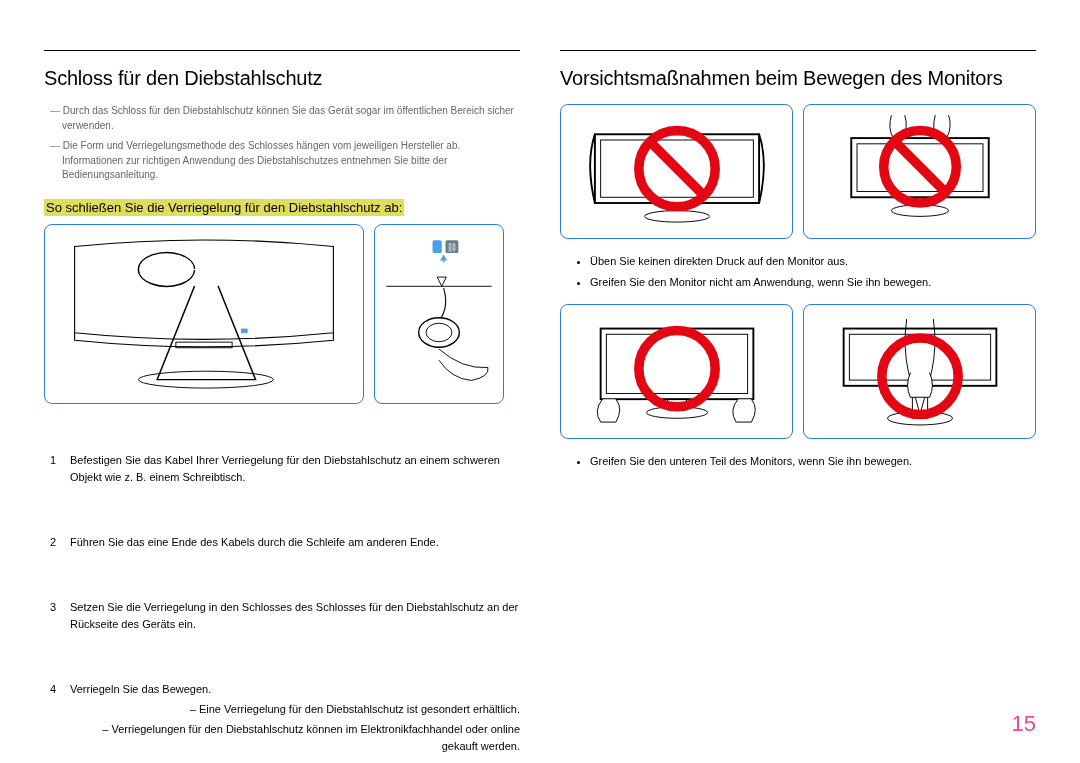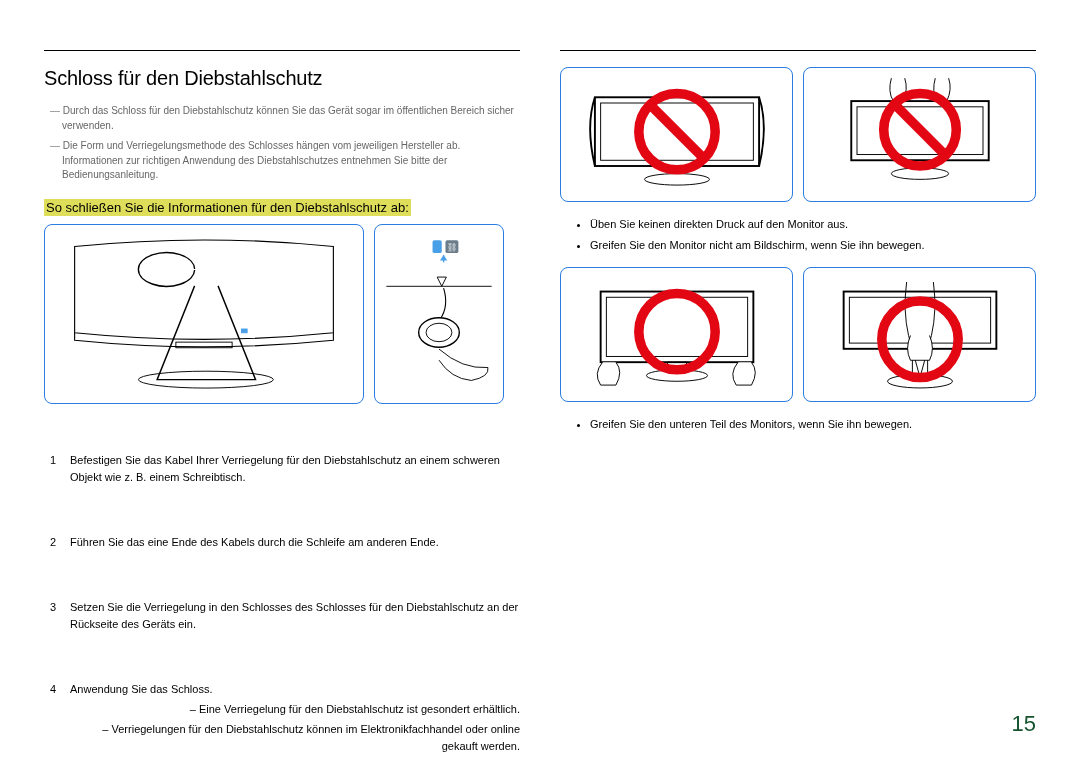--- a/index.html
+++ b/index.html
@@ -105,34 +105,34 @@
     padding-left: 30px;
     margin: 6px 0 14px 0;
   }
   ul.bullets li { margin-bottom: 4px; }
   .page-num {
     position: absolute;
     right: 44px;
     bottom: 26px;
     font-size: 22px;
     font-weight: 400;
-    color: #14532d;
+    color: #ec4899;
   }
   svg { display:block; }
 </style>
 </head>
 <body>
 
 <div class="page">
   <div class="col">
     <hr class="hr-top">
     <h2>Schloss für den Diebstahlschutz</h2>
     <p class="dash-note">Durch das Schloss für den Diebstahlschutz können Sie das Gerät sogar im öffentlichen Bereich sicher verwenden.</p>
     <p class="dash-note">Die Form und Verriegelungsmethode des Schlosses hängen vom jeweiligen Hersteller ab. Informationen zur richtigen Anwendung des Diebstahlschutzes entnehmen Sie bitte der Bedienungsanleitung.</p>
-    <span class="highlight">So schließen Sie die Informationen für den Diebstahlschutz ab:</span>
+    <span class="highlight">So schließen Sie die Verriegelung für den Diebstahlschutz ab:</span>
 
     <div class="illu-row">
       <div class="illu-box illu-a">
         <svg viewBox="0 0 320 180" width="300" height="170">
           <path d="M22 18 Q160 4 298 18 L298 110 Q160 124 22 110 Z" fill="none" stroke="#000" stroke-width="1.2"></path>
           <path d="M22 110 L22 118 Q160 132 298 118 L298 110" fill="none" stroke="#000" stroke-width="1.2"></path>
           <rect x="130" y="120" width="60" height="6" fill="none" stroke="#000"></rect>
           <path d="M150 42 A30 18 0 1 0 150 43" fill="none" stroke="#000" stroke-width="1.5"></path>
           <path d="M150 60 L110 160 L215 160 L175 60" fill="none" stroke="#000" stroke-width="1.5"></path>
           <ellipse cx="162" cy="160" rx="72" ry="9" fill="none" stroke="#000"></ellipse>
@@ -154,29 +154,30 @@
           <path d="M65 128 Q90 150 118 148 Q120 158 100 162 Q78 160 65 140" fill="none" stroke="#000"></path>
         </svg>
       </div>
     </div>
 
     <ol class="steps">
       <li>Befestigen Sie das Kabel Ihrer Verriegelung für den Diebstahlschutz an einem schweren Objekt wie z. B. einem Schreibtisch.</li>
       <li>Führen Sie das eine Ende des Kabels durch die Schleife am anderen Ende.</li>
       <li>Setzen Sie die Verriegelung in den Schlosses des Schlosses für den Diebstahlschutz an der Rückseite des Geräts ein.</li>
       <li>
-        <span>Anwendung Sie das Schloss.</span>
+        <span>Verriegeln Sie das Bewegen.</span>
         <div class="sub-dash">Eine Verriegelung für den Diebstahlschutz ist gesondert erhältlich.</div>
         <div class="sub-dash">Verriegelungen für den Diebstahlschutz können im Elektronikfachhandel oder online gekauft werden.</div>
       </li>
     </ol>
   </div>
 
   <div class="col">
     <hr class="hr-top">
+    <h2>Vorsichtsmaßnahmen beim Bewegen des Monitors</h2>
 
     <div class="illu-row">
       <div class="illu-box illu-c">
         <svg viewBox="0 0 220 130" width="210" height="125">
           <rect x="24" y="26" width="172" height="72" fill="none" stroke="#000" stroke-width="2"></rect>
           <rect x="30" y="32" width="160" height="60" fill="none" stroke="#000"></rect>
           <rect x="100" y="98" width="20" height="6" fill="none" stroke="#000"></rect>
           <ellipse cx="110" cy="112" rx="34" ry="6" fill="none" stroke="#000"></ellipse>
           <path d="M24 26 Q14 56 24 98" fill="none" stroke="#000" stroke-width="2"></path>
           <path d="M196 26 Q206 56 196 98" fill="none" stroke="#000" stroke-width="2"></path>
@@ -193,21 +194,21 @@
           <rect x="100" y="92" width="20" height="6" fill="none" stroke="#000"></rect>
           <ellipse cx="110" cy="106" rx="30" ry="6" fill="none" stroke="#000"></ellipse>
           <circle cx="110" cy="60" r="38" fill="none" stroke="#e30613" stroke-width="10"></circle>
           <line x1="84" y1="34" x2="136" y2="86" stroke="#e30613" stroke-width="10"></line>
         </svg>
       </div>
     </div>
 
     <ul class="bullets">
       <li>Üben Sie keinen direkten Druck auf den Monitor aus.</li>
-      <li>Greifen Sie den Monitor nicht am Bildschirm, wenn Sie ihn bewegen.</li>
+      <li>Greifen Sie den Monitor nicht am Anwendung, wenn Sie ihn bewegen.</li>
     </ul>
 
     <div class="illu-row">
       <div class="illu-box illu-c">
         <svg viewBox="0 0 220 130" width="210" height="125">
           <rect x="30" y="20" width="160" height="74" fill="none" stroke="#000" stroke-width="2"></rect>
           <rect x="36" y="26" width="148" height="62" fill="none" stroke="#000"></rect>
           <rect x="100" y="94" width="20" height="6" fill="none" stroke="#000"></rect>
           <ellipse cx="110" cy="108" rx="32" ry="6" fill="none" stroke="#000"></ellipse>
           <path d="M32 94 Q22 106 30 118 L46 118 Q54 104 46 94" fill="#fff" stroke="#000"></path>

